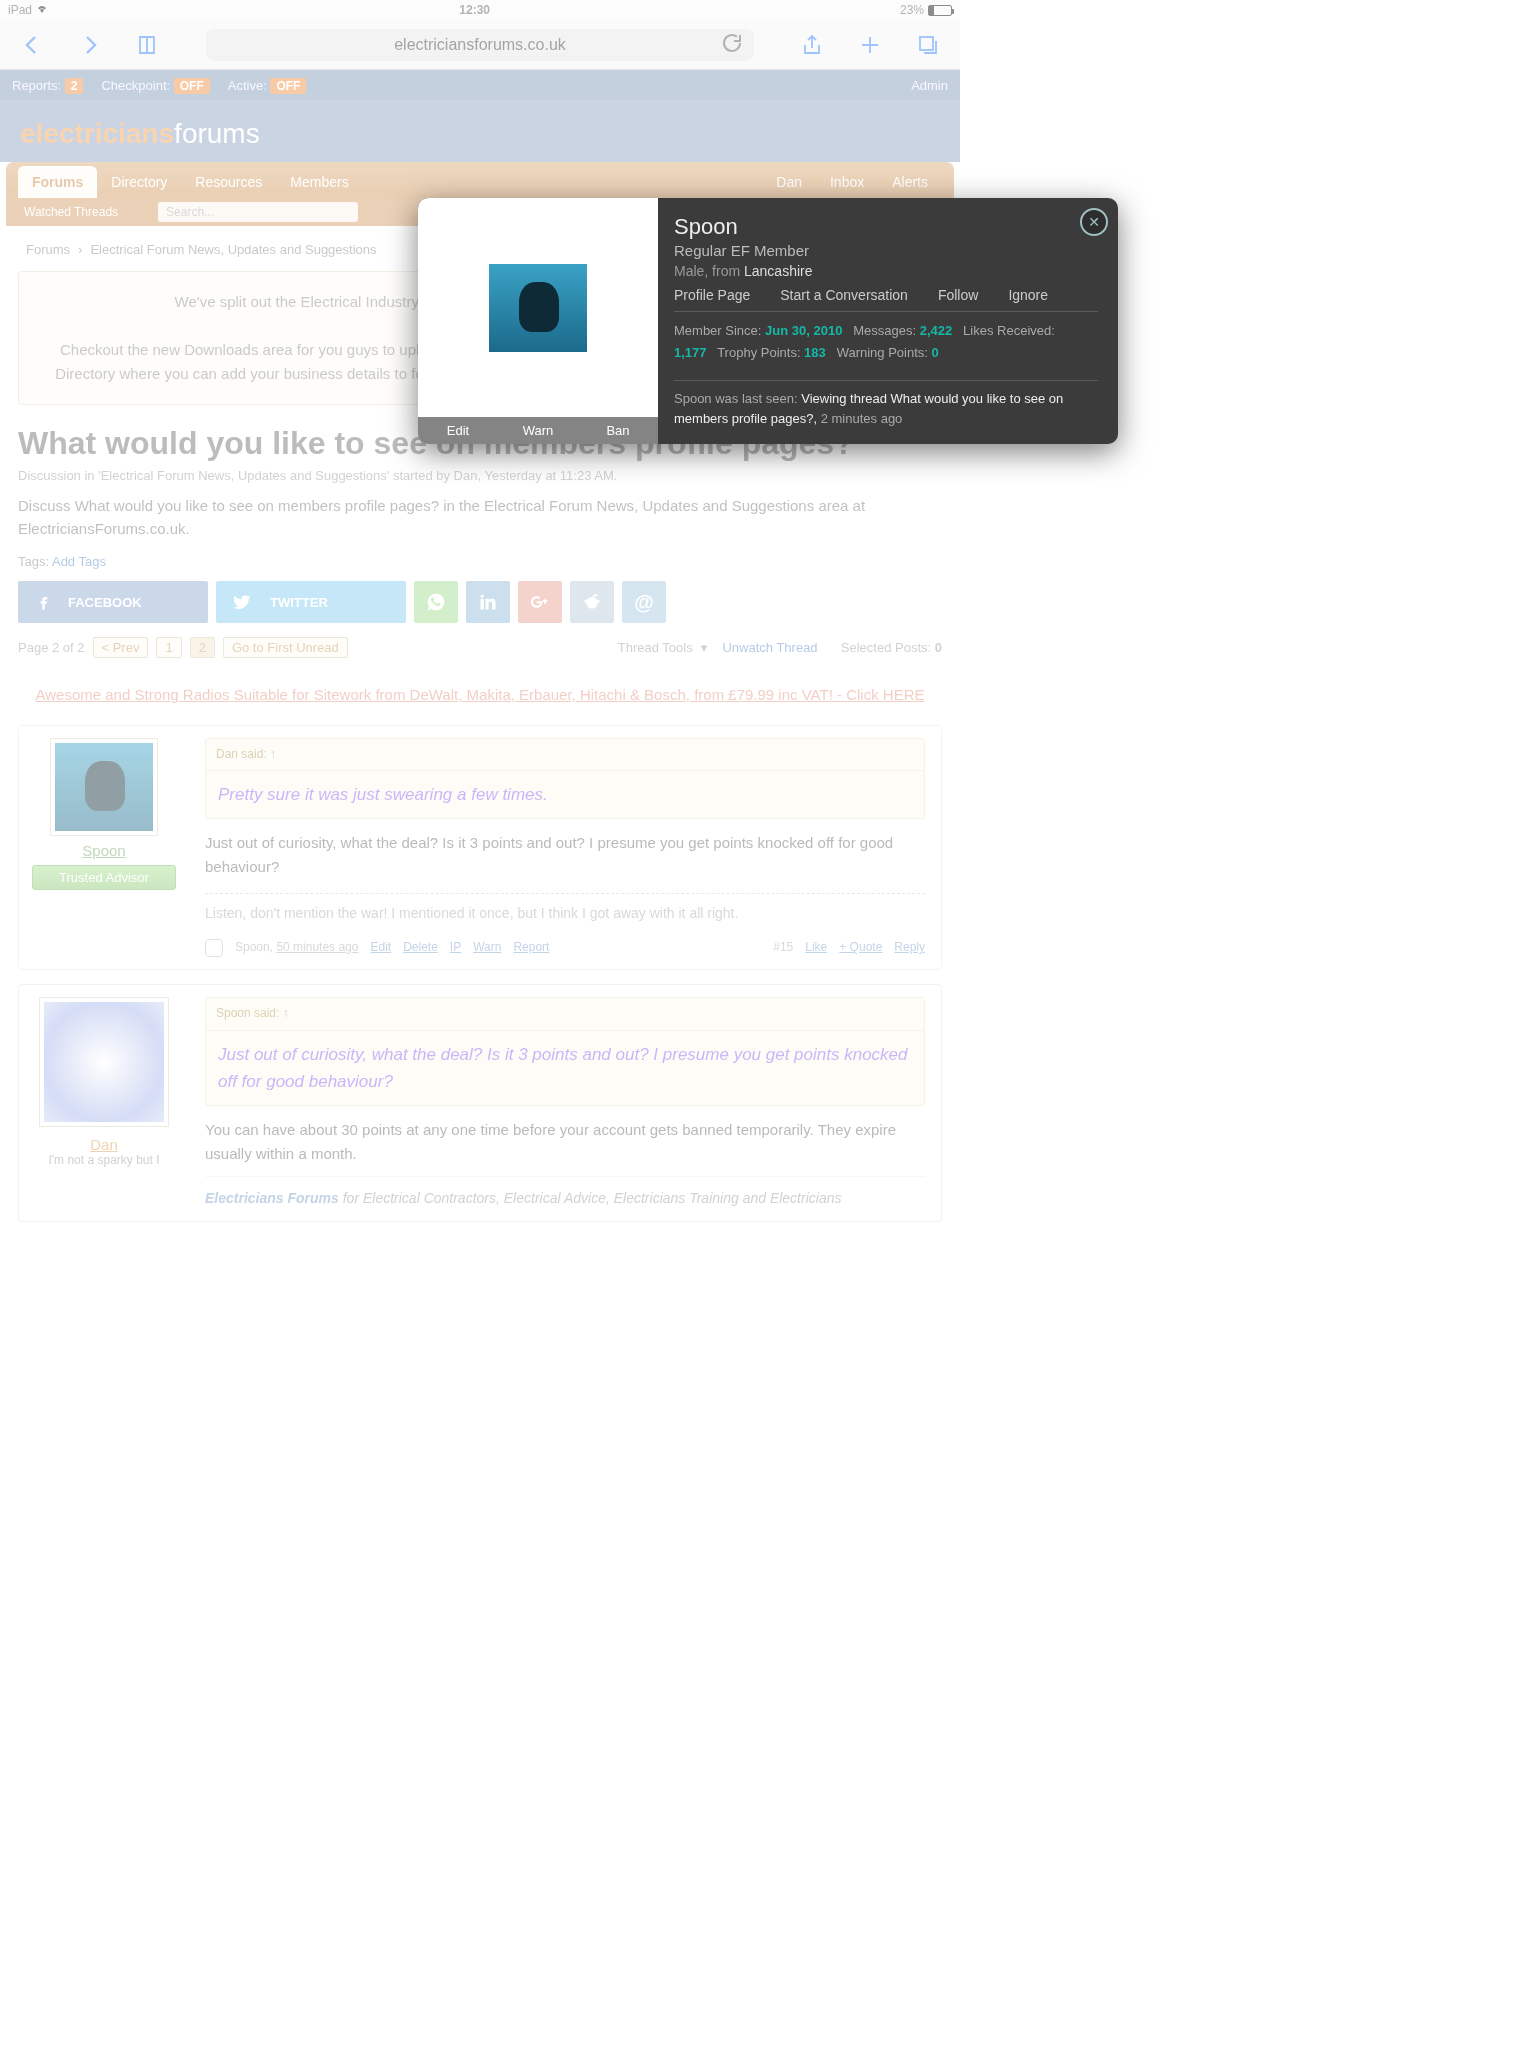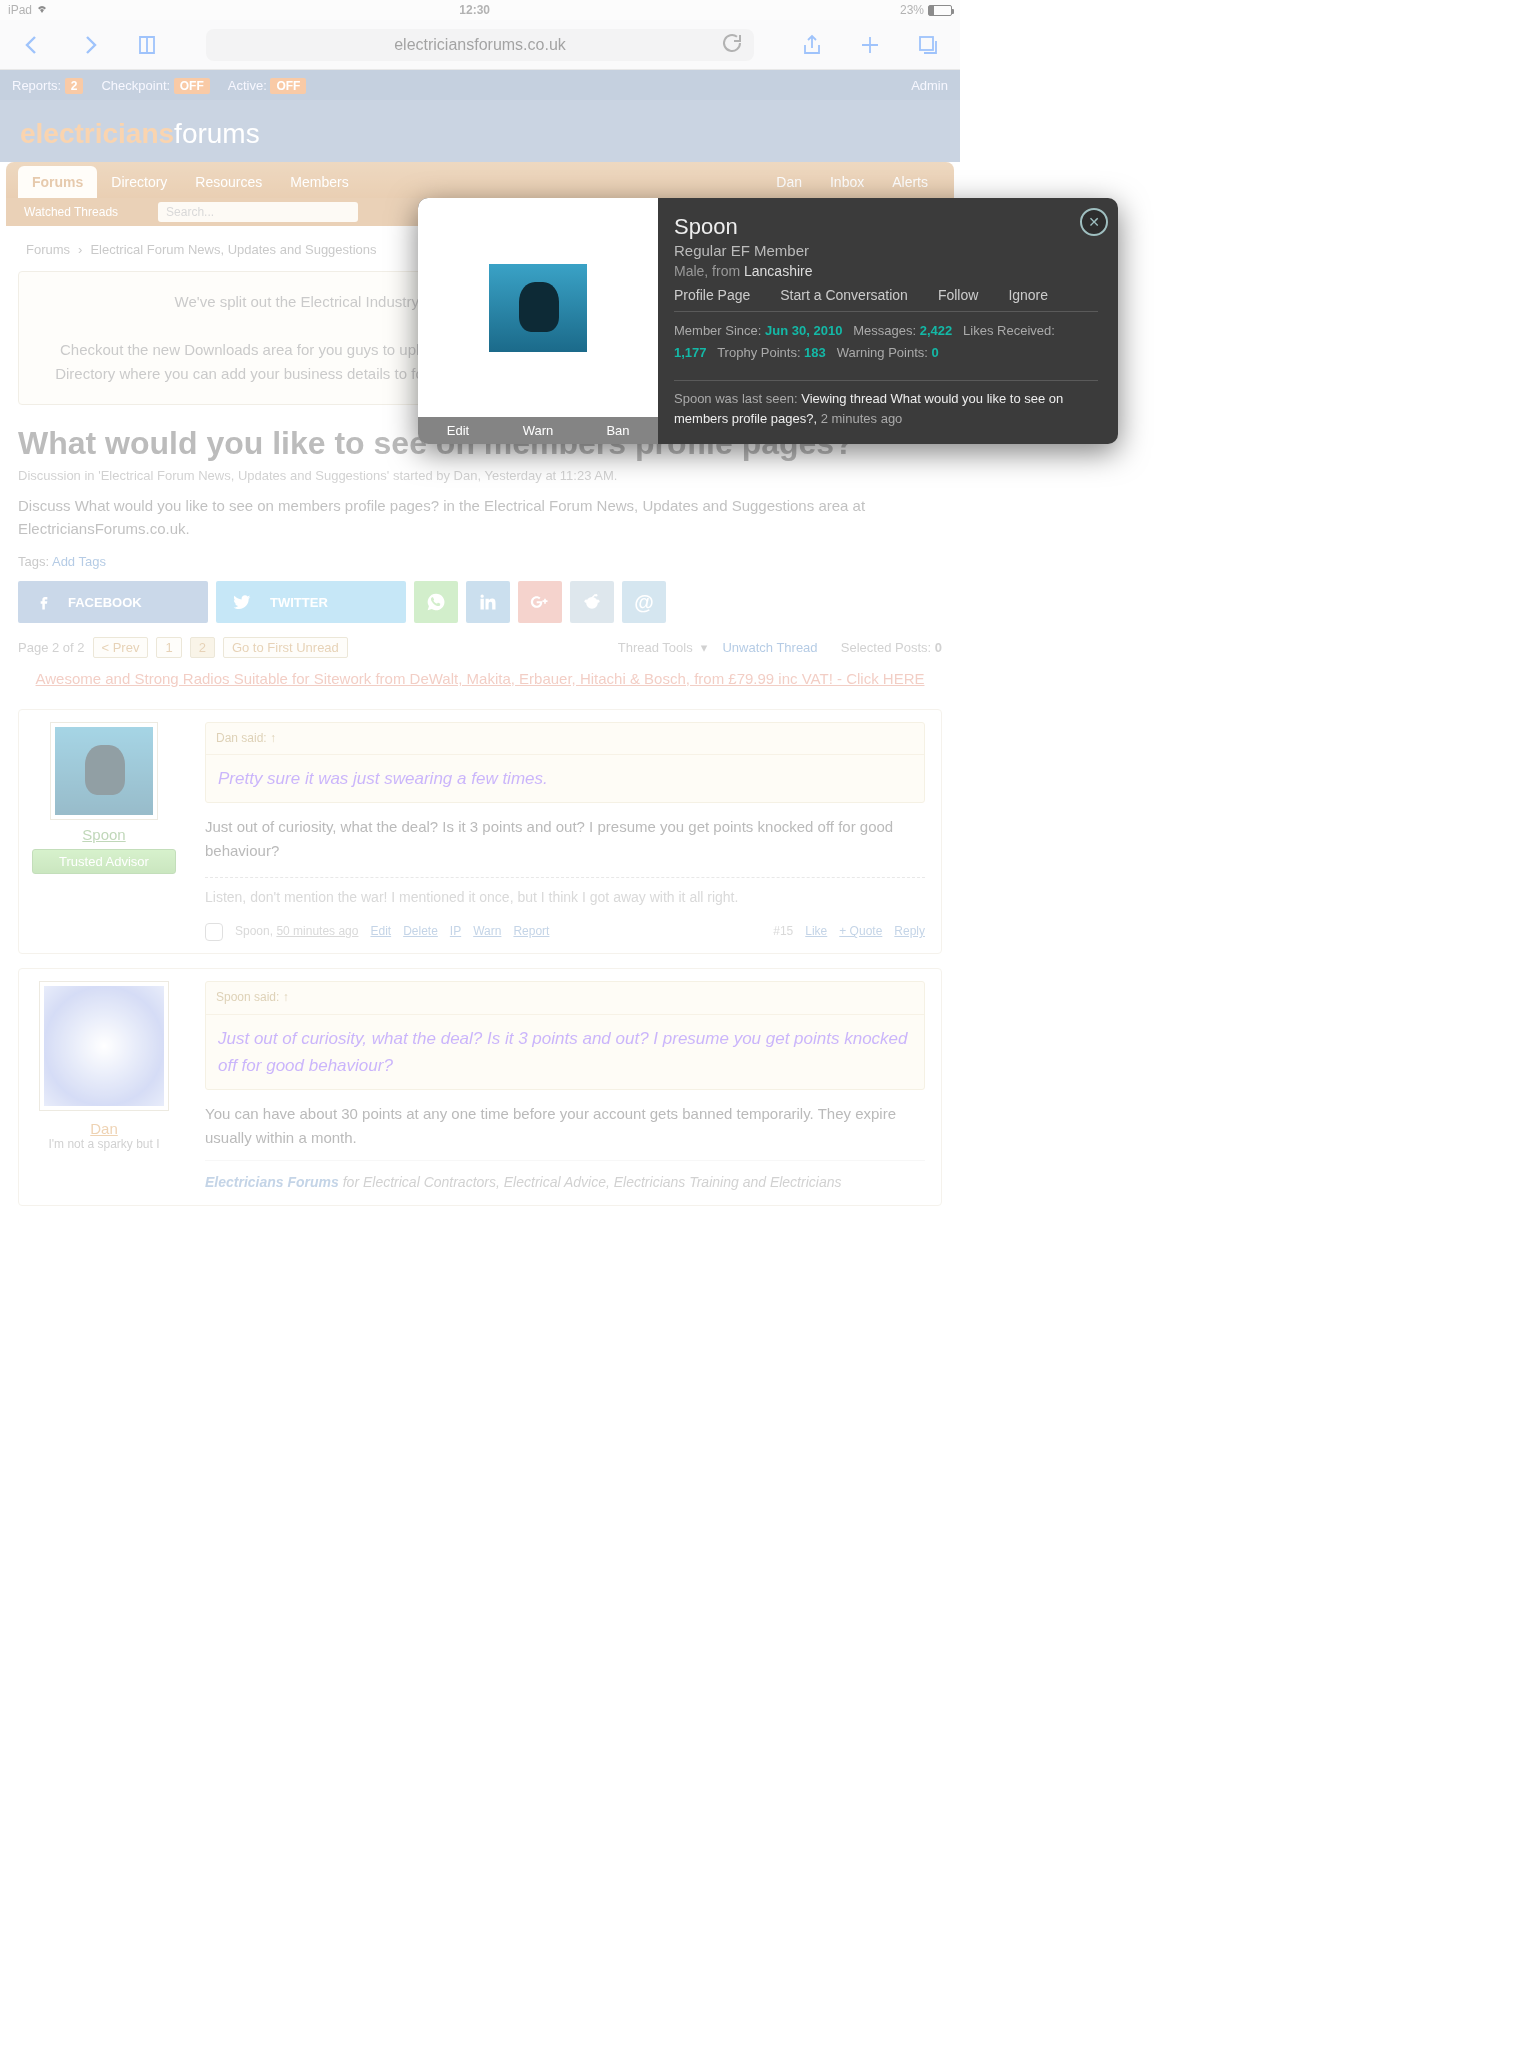--- a/index.html
+++ b/index.html
@@ -40,21 +40,21 @@
 .sharebar{display:flex;gap:8px;margin-bottom:14px}
 .sbtn{height:42px;display:flex;align-items:center;justify-content:center;color:#fff;font-weight:600;font-size:13px;border-radius:2px}
 .sbtn svg{width:20px;height:20px}
 .fb{background:#8ba8cf;width:190px;gap:14px;justify-content:flex-start;padding-left:16px}
 .tw{background:#82cbee;width:190px;gap:18px;justify-content:flex-start;padding-left:16px}
 .wa{background:#9cd98d;width:44px}
 .li{background:#8cb9d9;width:44px}
 .gp{background:#e89d91;width:44px}
 .rd{background:#b7cbd8;width:44px}
 .em{background:#a3c7dd;width:44px}
-.pager{display:flex;align-items:center;font-size:13px;color:#999;margin-bottom:10px;gap:8px}
+.pager{display:flex;align-items:center;font-size:13px;color:#999;margin-bottom:26px;gap:8px}
 .pgbtn{border:1px solid #d4c9a9;padding:2px 8px;border-radius:2px;color:#c99c5f;background:#fdfbf4}
 .pgbtn.cur{background:#f2e7cc}
 .pager .spacer{flex:1}
 a.link{color:#5b8dc5;text-decoration:none}
 .promo{text-align:center;color:#e3927f;font-size:15px;text-decoration:underline;margin-bottom:18px;line-height:1.5}
 .post{display:flex;border:1px solid #e8e3d4;border-radius:4px;margin-bottom:14px;overflow:hidden}
 .pside{width:170px;padding:12px;text-align:center}
 .avframe{border:1px solid #d8d1bc;padding:4px;display:inline-block;background:#fff}
 .av{width:120px;height:120px;display:block}
 .uname{color:#74a764;font-size:15px;margin-top:6px;text-decoration:underline}

